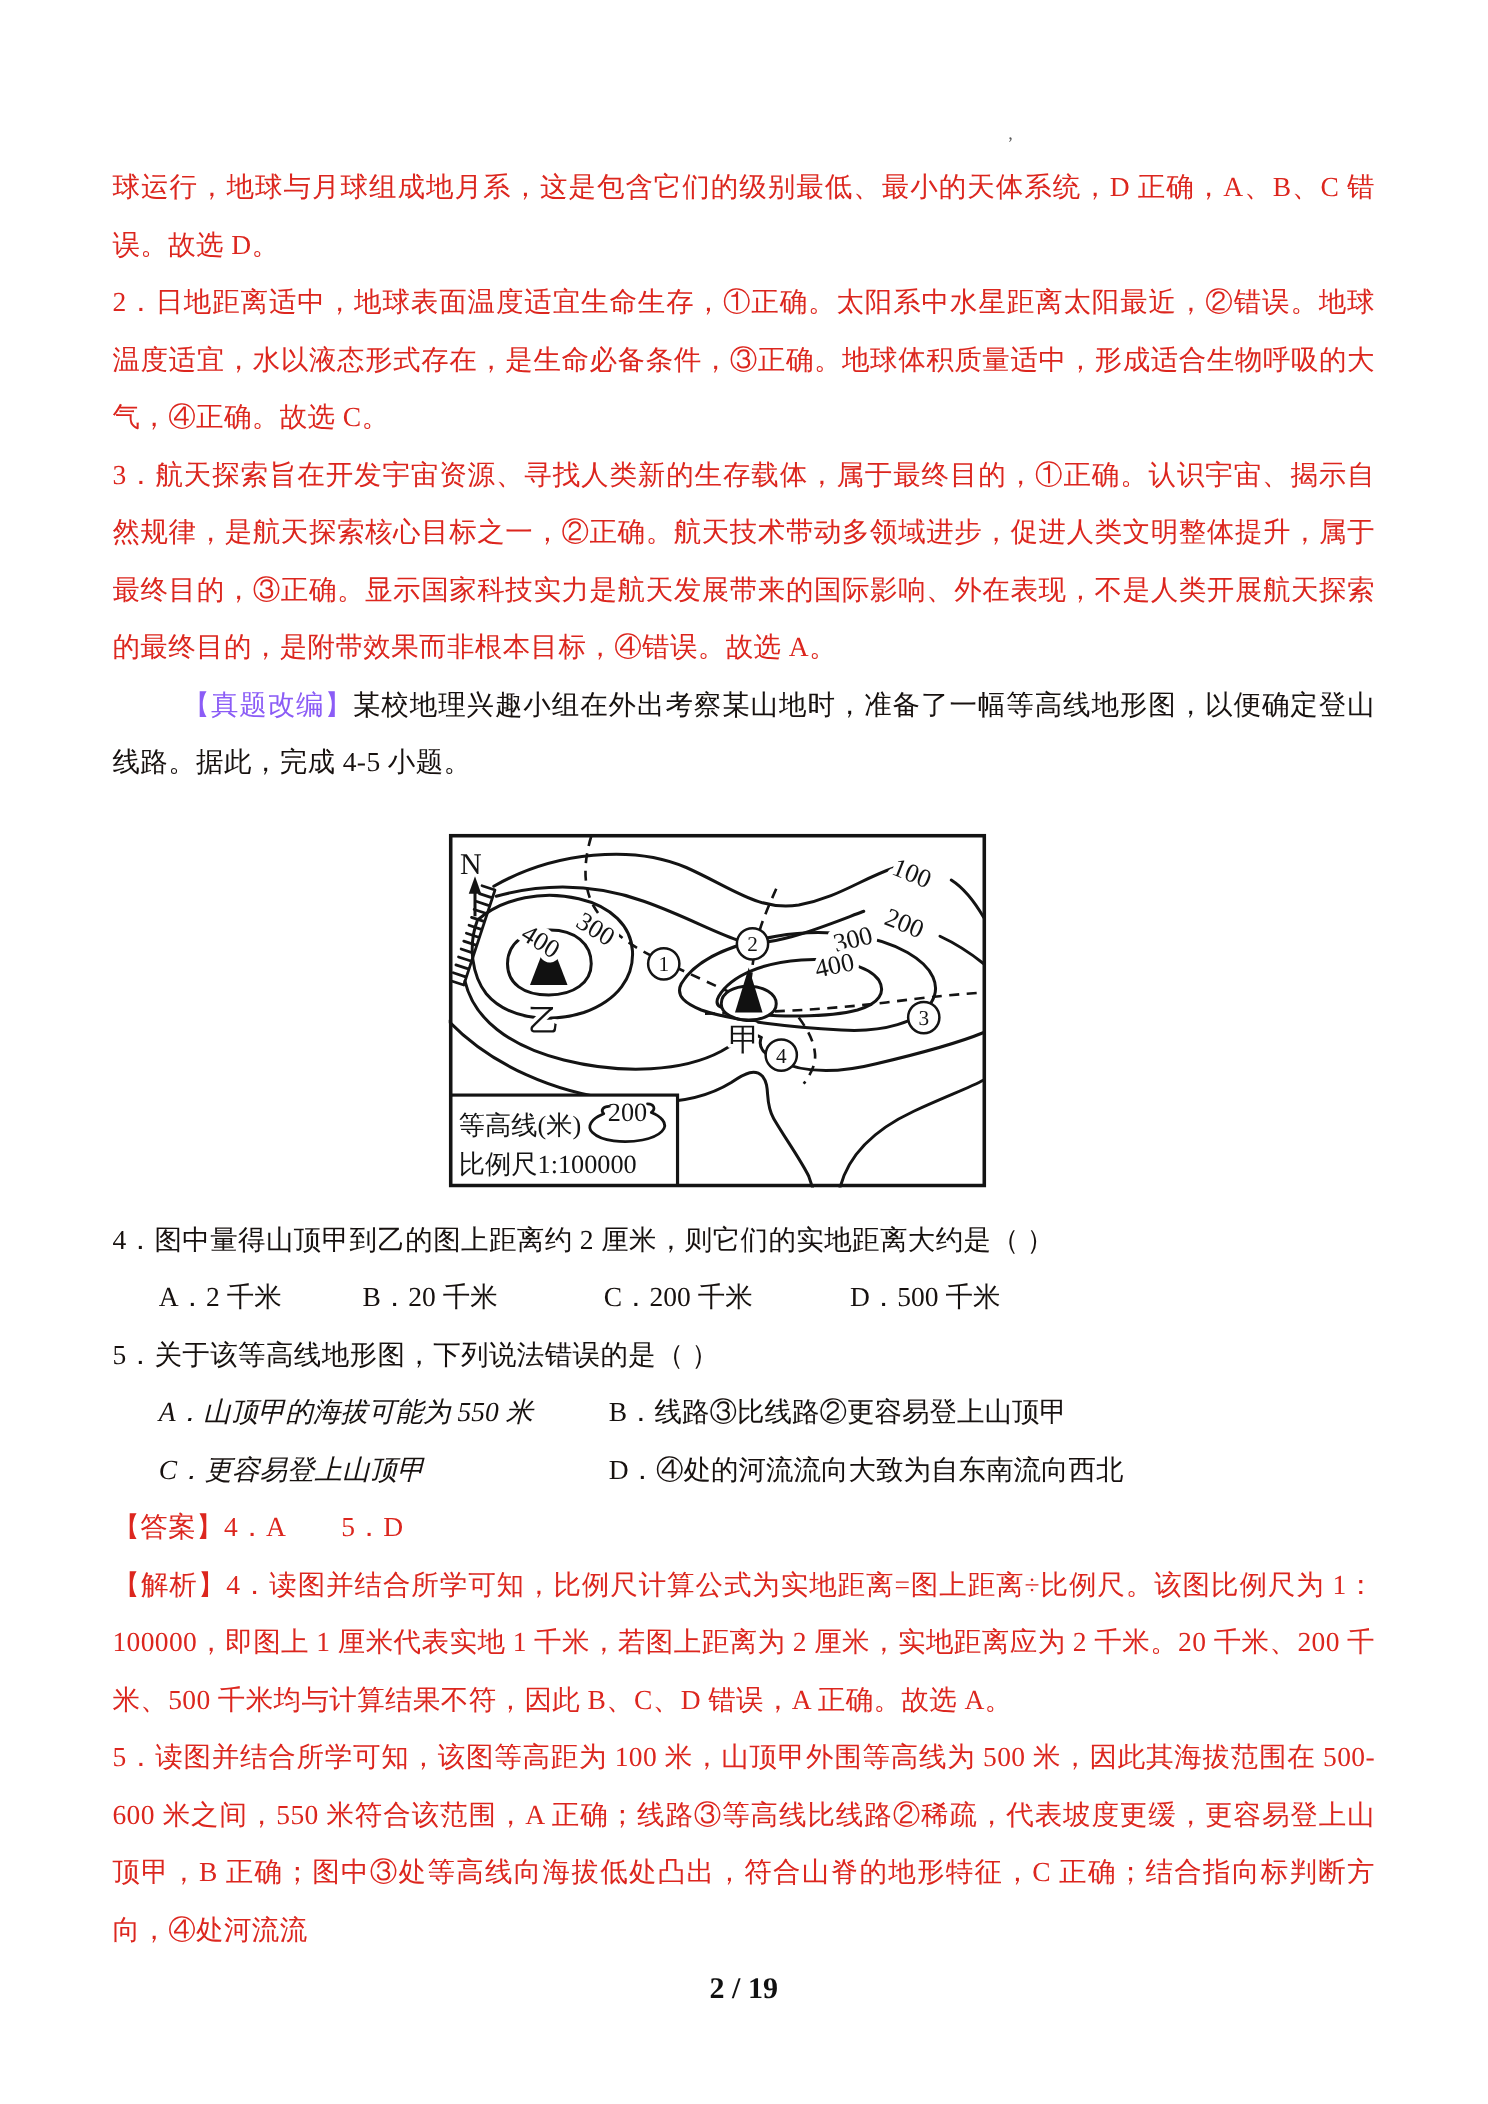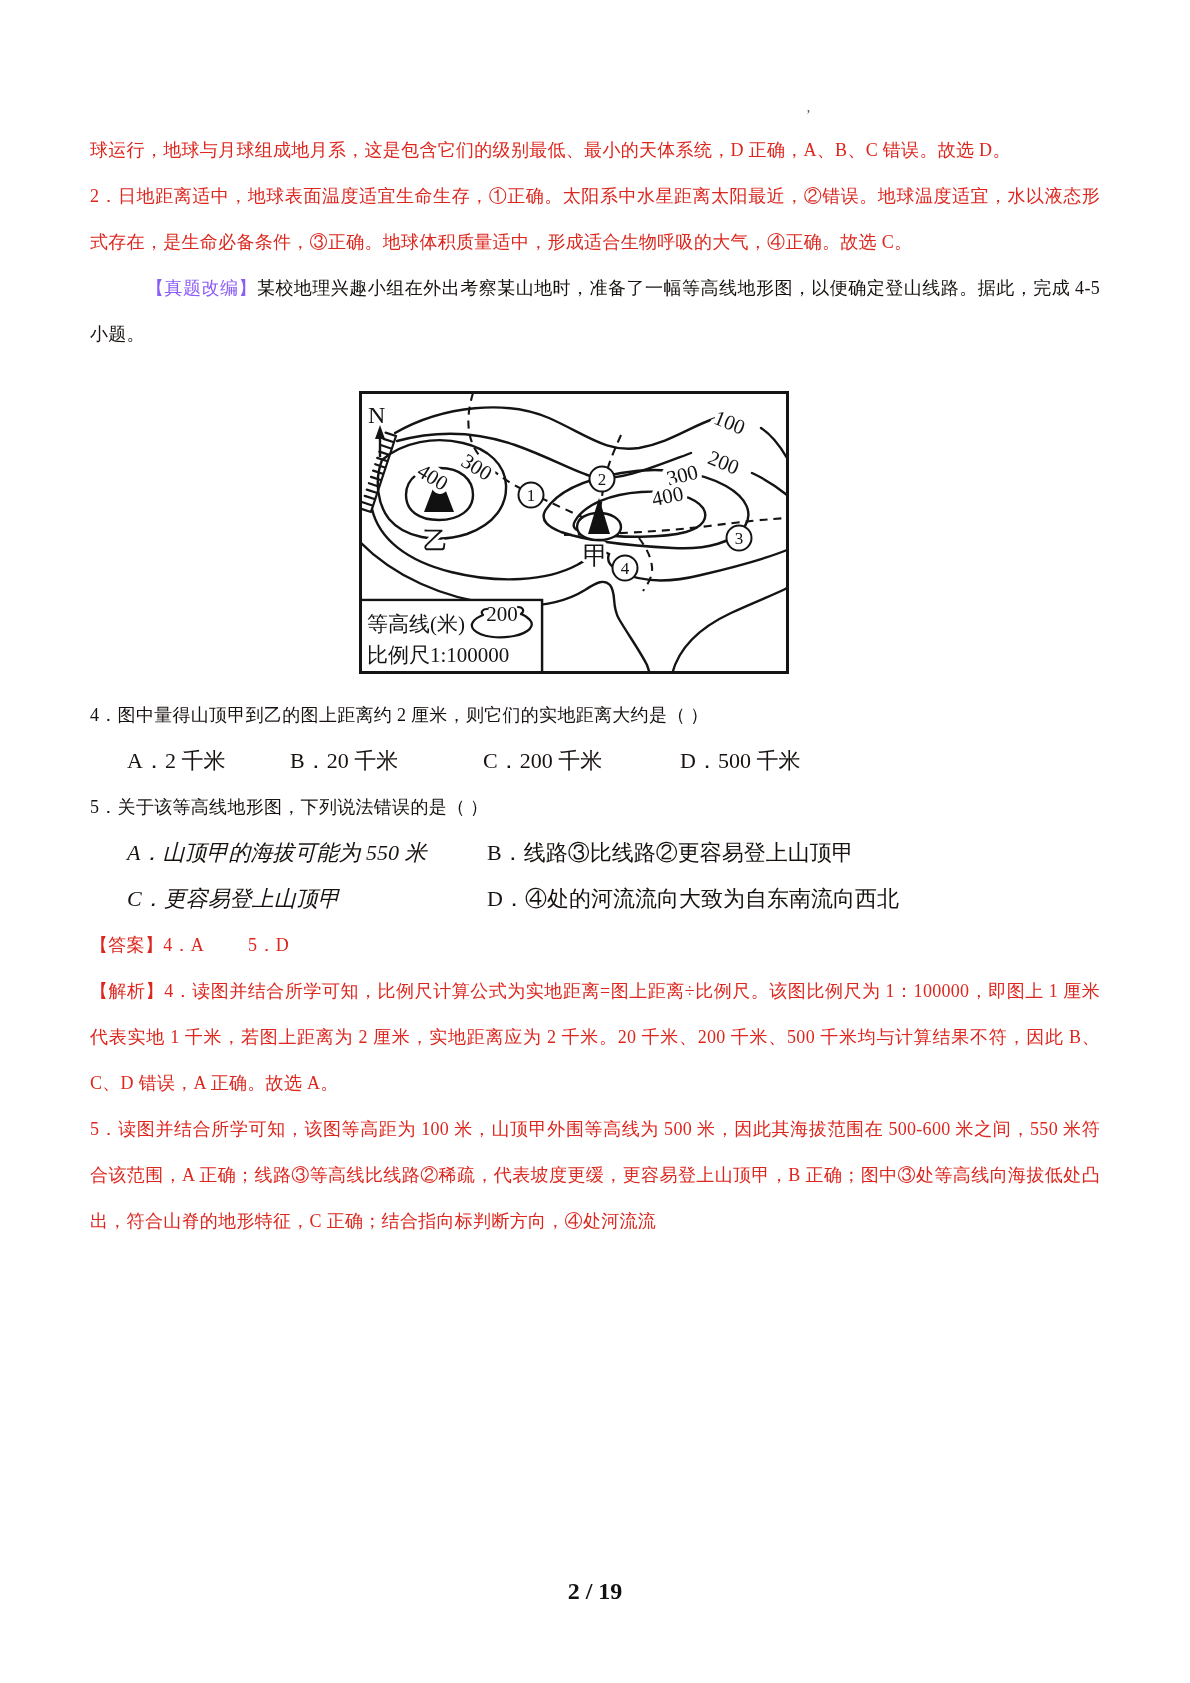--- a/index.html
+++ b/index.html
@@ -3,21 +3,21 @@
 <meta charset="utf-8">
 <style>
   html,body{margin:0;padding:0;}
   body{
     width:1190px;height:1683px;position:relative;overflow:hidden;
     background:#ffffff;
     font-family:"Liberation Serif","DejaVu Serif",serif;
     color:#17110f;
   }
   .content{position:absolute;left:90px;top:127px;width:1010px;}
-  .para{margin:0;font-size:18px;line-height:46px;text-align:justify;letter-spacing:0.3px;}
+  .para{margin:0;font-size:22px;line-height:46px;text-align:justify;letter-spacing:0.3px;}
   .red{color:#dc261e;}
   .blue-tag{color:#8b5cf6;}
   .stem-para{text-indent:56px;}
   .figure-wrap{margin:34px 0 14px 269px;width:430px;}
   .opt-row{display:flex;padding-left:37px;font-size:22px;line-height:46px;}
   .opt{display:inline-block;white-space:nowrap;}
   .w1{width:163px;} .w2{width:193px;} .w3{width:197px;}
   .half{width:360px;font-style:italic;}
   .answer-line .ans-item{display:inline-block;}
   .answer-line .gap{margin-left:44px;}
@@ -41,20 +41,21 @@
 </style>
 </head>
 <body>
 
 <span class="stray">’</span>
 
 <div class="content">
 
   <p class="para red">球运行，地球与月球组成地月系，这是包含它们的级别最低、最小的天体系统，D 正确，A、B、C 错误。故选 D。</p>
   <p class="para red">2．日地距离适中，地球表面温度适宜生命生存，①正确。太阳系中水星距离太阳最近，②错误。地球温度适宜，水以液态形式存在，是生命必备条件，③正确。地球体积质量适中，形成适合生物呼吸的大气，④正确。故选 C。</p>
+  <p class="para red">3．航天探索旨在开发宇宙资源、寻找人类新的生存载体，属于最终目的，①正确。认识宇宙、揭示自然规律，是航天探索核心目标之一，②正确。航天技术带动多领域进步，促进人类文明整体提升，属于最终目的，③正确。显示国家科技实力是航天发展带来的国际影响、外在表现，不是人类开展航天探索的最终目的，是附带效果而非根本目标，④错误。故选 A。</p>
 
   <p class="para stem-para"><span class="blue-tag">【真题改编】</span><span>某校地理兴趣小组在外出考察某山地时，准备了一幅等高线地形图，以便确定登山线路。据此，完成 4-5 小题。</span></p>
 
   <div class="figure-wrap">
     <svg width="430" height="283" viewBox="0 0 430 283">
 
       <path class="contour" d="M36,42 C85,14 148,9 190,27 C228,44 248,62 280,57 C312,51 330,36 357,27"></path>
       <path class="contour" d="M402,37 C413,44 421,55 428,67"></path>
       <path class="contour" d="M38,50 C82,38 122,42 156,54 C190,66 214,80 234,86 C258,92 300,74 332,62"></path>
       <path class="contour" d="M393,82 C406,88 418,96 428,104"></path>

